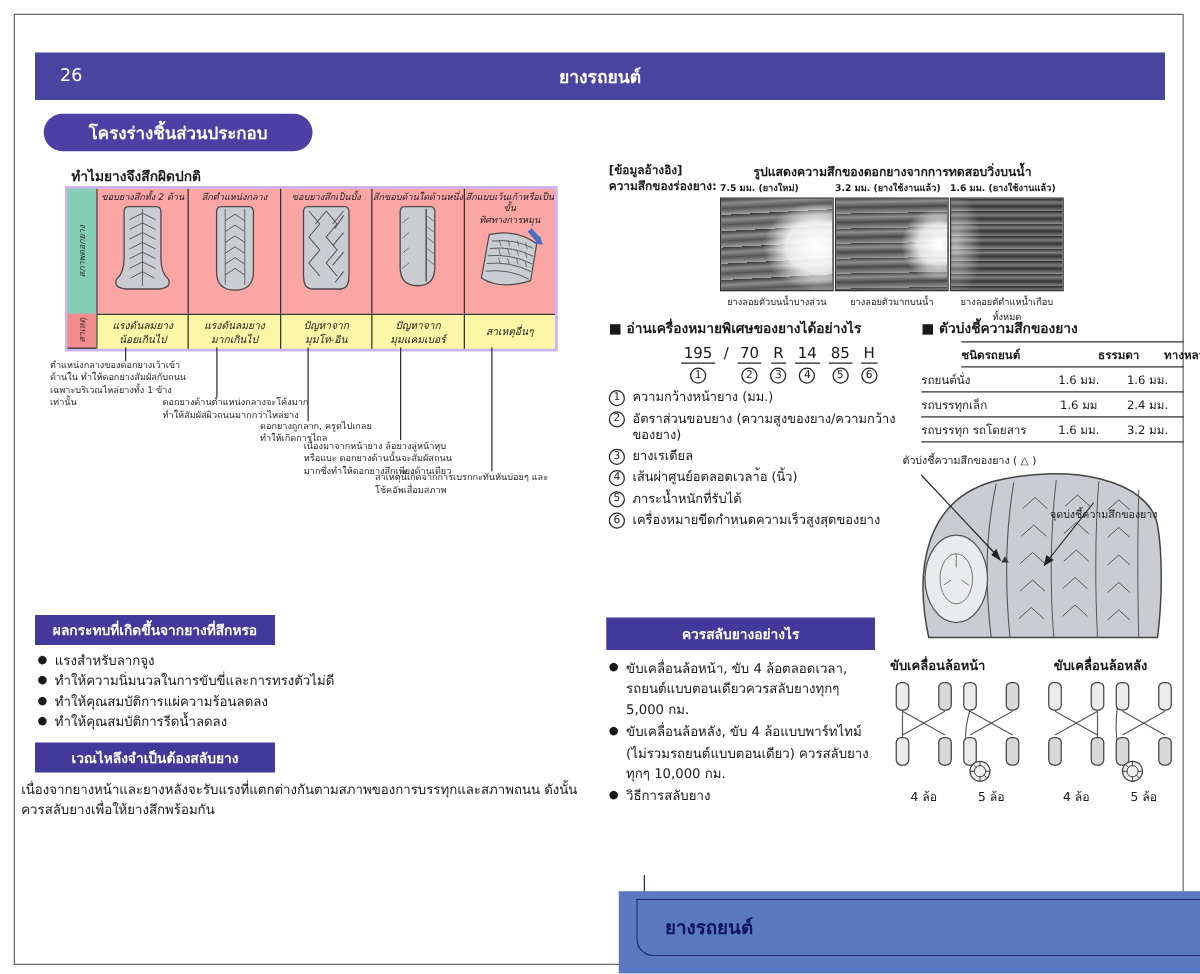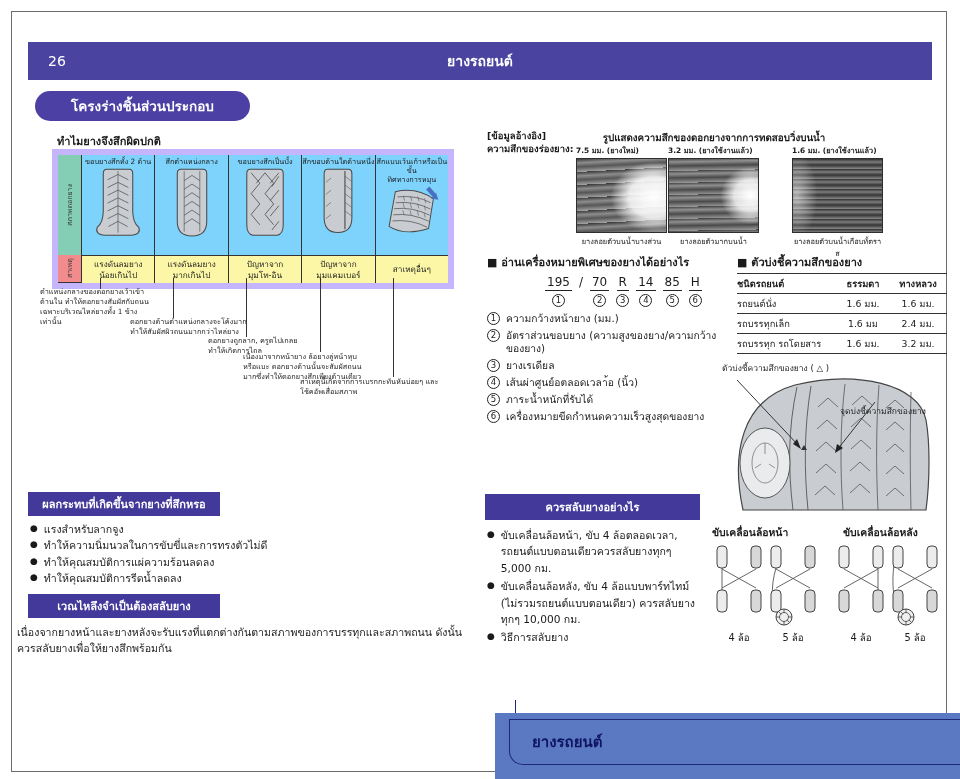--- a/index.html
+++ b/index.html
@@ -5,21 +5,21 @@
   html,body{margin:0;padding:0;background:#fff;}
   .page{position:relative;width:960px;height:779px;background:#ffffff;overflow:hidden;
         font-family:"DejaVu Sans","Liberation Sans",sans-serif;color:#1a1a1a;}
   .abs{position:absolute;}
   .frame{border:1px solid #6b6b6b;}
   .hdrbar{background:#4a44a0;color:#fff;display:flex;align-items:center;}
   .badge{background:#4c40a5;color:#fff;border-radius:16px;display:flex;align-items:center;justify-content:center;font-weight:bold;}
   .secbox{background:#43399b;color:#fff;display:flex;align-items:center;justify-content:center;font-weight:bold;font-size:11px;}
   .bold{font-weight:bold;}
   .vtext{writing-mode:vertical-rl;transform:rotate(180deg);font-size:7px;display:flex;align-items:center;justify-content:center;color:#333;}
-  .wear-grid{display:grid;grid-template-columns:23px repeat(5,1fr);grid-template-rows:100px 28px;border:6px solid #c4b5fd;background:#7dd3fc;}
+  .wear-grid{display:grid;grid-template-columns:23px repeat(5,1fr);grid-template-rows:100px 28px;border:2px solid #c4b5fd;background:#fca5a5;font-style:italic;}
   .wcell{border-left:1px solid #333;display:flex;flex-direction:column;align-items:center;overflow:hidden;}
   .wcell .chead{font-size:7.3px;text-align:center;line-height:1.25;padding-top:2px;}
   .ycell{border-left:1px solid #333;border-top:1px solid #333;background:#fbf7a6;display:flex;flex-direction:column;align-items:center;justify-content:center;font-size:8.2px;line-height:1.3;text-align:center;}
   .greencell{background:#84ceb6;}
   .pinkcell{background:#f28b8b;border-top:1px solid #333;}
   .tick{width:1px;background:#333;position:absolute;}
   .note{position:absolute;font-size:7.3px;line-height:1.35;color:#222;}
   .photo{width:91px;height:75px;border:1px solid #2e2e2e;box-sizing:border-box;}
   .ph1{background:radial-gradient(ellipse 55px 45px at 86% 52%, #ffffff 0%, rgba(255,255,255,0.85) 45%, rgba(255,255,255,0) 78%),repeating-linear-gradient(177deg,#3c3c3c 0px,#8d8d8d 4px,#565656 8px,#a0a0a0 13px);}
   .ph2{background:radial-gradient(ellipse 42px 40px at 92% 50%, #ffffff 0%, rgba(255,255,255,0.8) 40%, rgba(255,255,255,0) 72%),repeating-linear-gradient(179deg,#474747 0px,#909090 3px,#4a4a4a 7px,#969696 12px);}
@@ -28,21 +28,21 @@
   .phcap{font-size:7.4px;text-align:center;}
   .mtitle{font-size:11px;font-weight:bold;}
   .codewrap{display:flex;align-items:flex-start;gap:7px;}
   .codecol{display:flex;flex-direction:column;align-items:center;gap:3px;}
   .codepart{font-size:12px;border-bottom:1.2px solid #222;padding:0 2px;line-height:1.15;}
   .codesep{font-size:12px;line-height:1.15;}
   .circ{display:inline-flex;align-items:center;justify-content:center;width:13px;height:13px;border:1px solid #222;border-radius:50%;font-size:8.5px;flex-shrink:0;box-sizing:border-box;background:#fff;}
   .mitem{display:flex;gap:6px;align-items:flex-start;margin-bottom:3.5px;font-size:10.3px;line-height:1.3;}
   .indtable{font-size:9.3px;}
   .indrow{display:grid;grid-template-columns:100px 52px 58px;border-bottom:1px solid #333;align-items:center;height:19px;}
-  .indrow.h{font-weight:bold;border-top:1px solid #333;}
+  .indrow.h{font-weight:bold;border-top:1px solid #333;margin-left:32px;}
   .indrow span:nth-child(2),.indrow span:nth-child(3){text-align:center;}
   .blt{display:flex;gap:6px;align-items:flex-start;font-size:10.6px;line-height:1.55;}
   .blt .dot{font-size:9px;line-height:1.7;}
   .rotlabel{font-size:9.8px;text-align:center;}
   .rottitle{font-size:10.4px;font-weight:bold;}
   .footerblue{background:#5b78c3;}
   .footerline{border:1.4px solid #1e2a78;border-right:none;border-radius:0 0 0 14px;}
   .foottext{color:#0e1560;font-weight:bold;font-size:15px;}
 </style>
 </head>
@@ -163,24 +163,24 @@
     <div style="display:flex;flex-direction:column;gap:2px;width:91px;">
       <div class="phlabel">7.5 มม. (ยางใหม่)</div>
       <div class="photo ph1"></div>
       <div class="phcap">ยางลอยตัวบนน้ำบางส่วน</div>
     </div>
     <div style="display:flex;flex-direction:column;gap:2px;width:91px;">
       <div class="phlabel">3.2 มม. (ยางใช้งานแล้ว)</div>
       <div class="photo ph2"></div>
       <div class="phcap">ยางลอยตัวมากบนน้ำ</div>
     </div>
-    <div style="display:flex;flex-direction:column;gap:2px;width:91px;margin-left:32px;">
+    <div style="display:flex;flex-direction:column;gap:2px;width:91px;">
       <div class="phlabel">1.6 มม. (ยางใช้งานแล้ว)</div>
       <div class="photo ph3"></div>
-      <div class="phcap">ยางลอยตัวบนน้ำเกือบทั้ตราส</div>
+      <div class="phcap">ยางลอยตัตำแหน้ำเกือบทั้งหมด</div>
     </div>
   </div>
 
   <div class="abs mtitle" style="left:487px;top:253px;">
     <span>■</span>
     <span>อ่านเครื่องหมายพิเศษของยางได้อย่างไร</span>
   </div>
 
   <div class="abs codewrap" style="left:545px;top:276px;">
     <div class="codecol">

